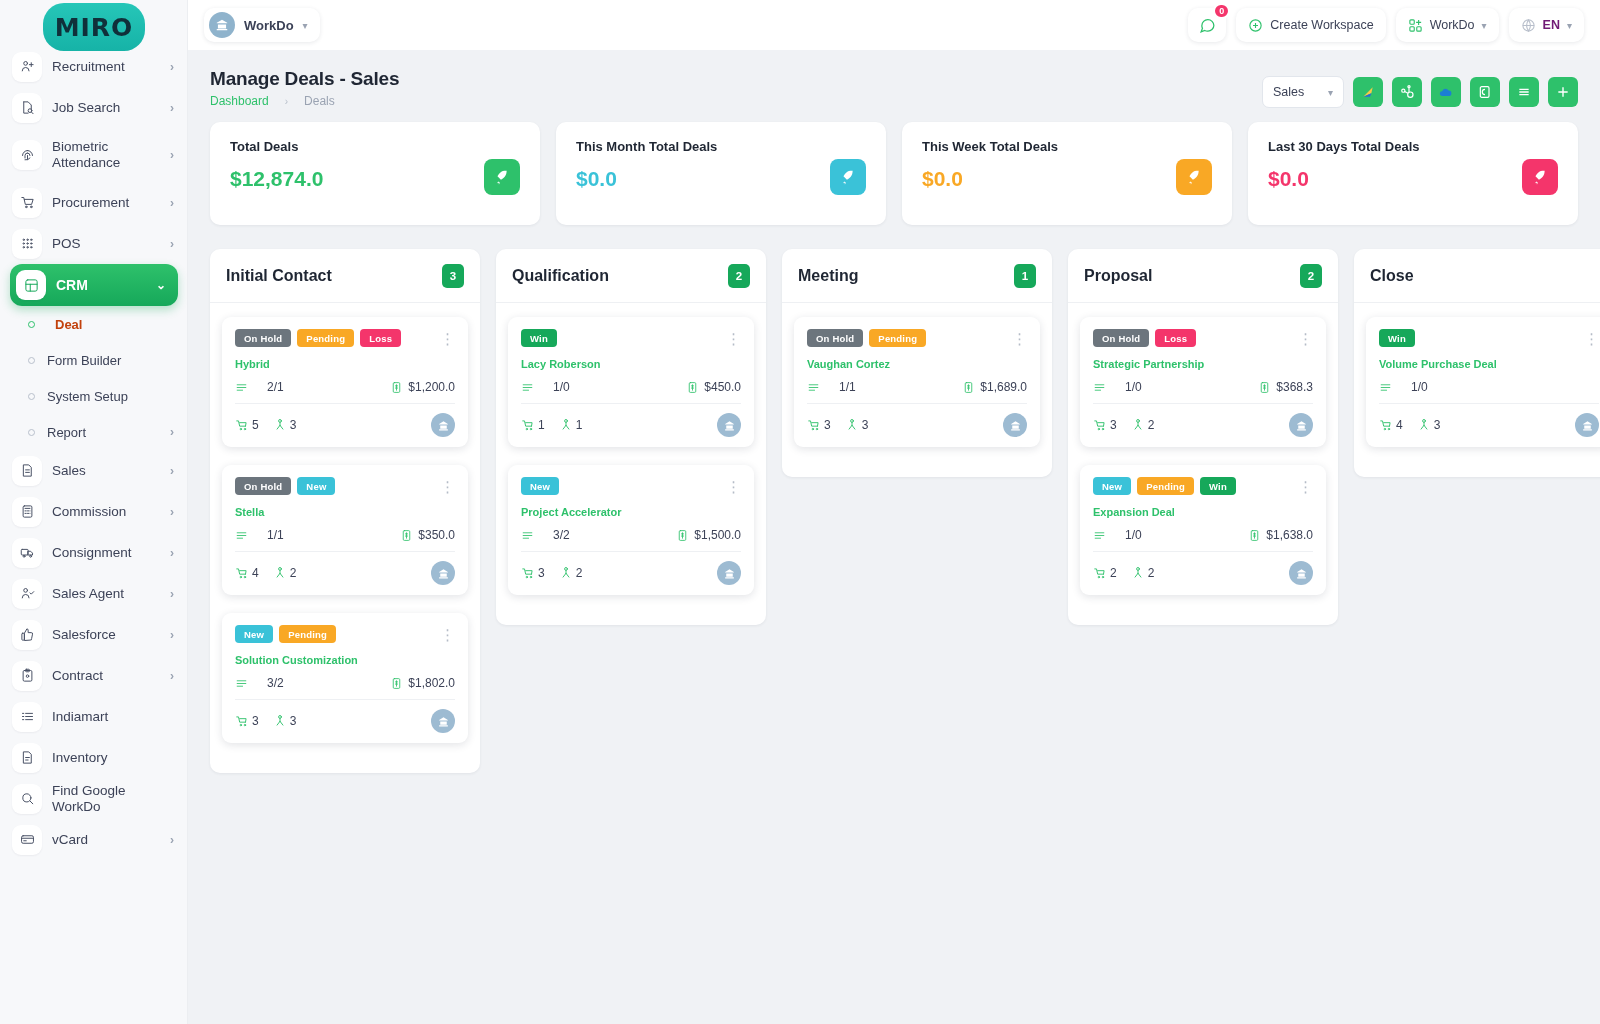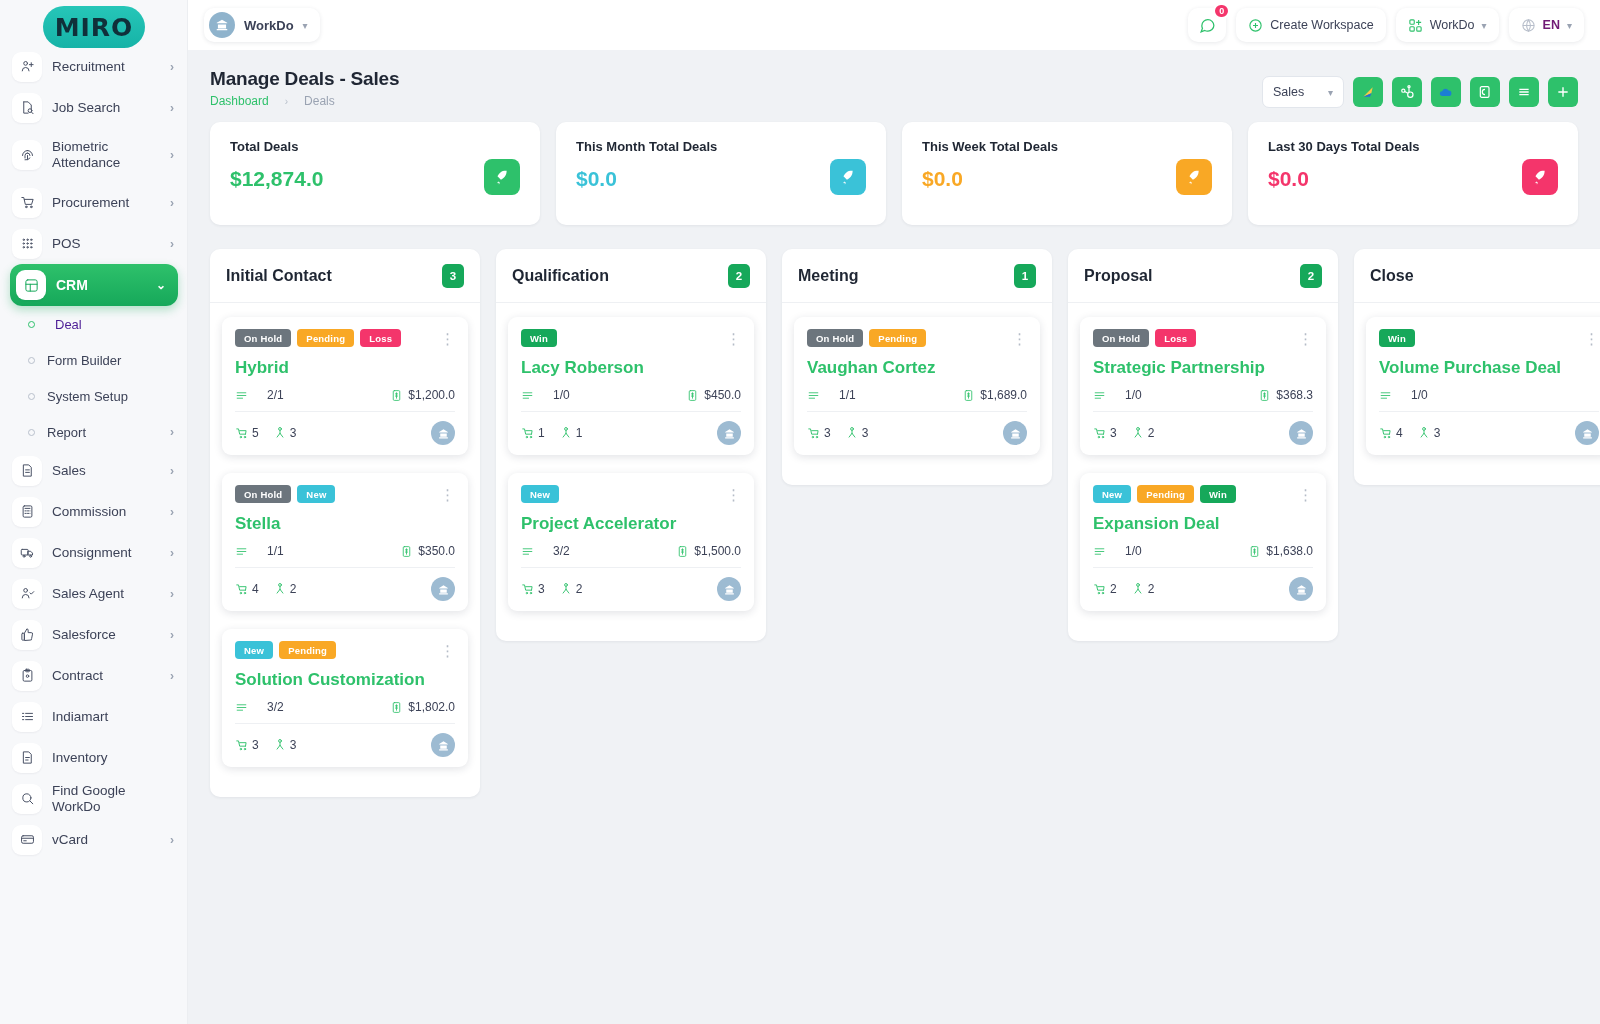--- a/index.html
+++ b/index.html
@@ -19,21 +19,21 @@
     overflow: hidden;
     flex: 0 0 188px;
     border-right: 1px solid #eceef1;
   }
   .logo-wrap {
     position: absolute; top: 2px; left: 0; width: 188px; height: 50px;
     display: flex; align-items: center; justify-content: center;
     background: #f7f8fa; z-index: 5;
   }
   .logo {
-    width: 102px; height: 42px; border-radius: 21px;
+    width: 102px; height: 48px; border-radius: 21px;
     background: linear-gradient(180deg,#26c6b8 0%,#16b3a7 100%);
     display: flex; align-items: center; justify-content: center;
     color: #10303a; font-size: 25px; font-weight: 700; letter-spacing: 1px;
     font-family: "DejaVu Sans", sans-serif;
   }
   .nav { position: absolute; top: 46px; left: 0; width: 188px; }
   .nav-item {
     display: flex; align-items: center; gap: 10px;
     height: 41px; padding: 0 14px 0 12px;
     color: #3c4257; font-size: 13.5px; cursor: pointer;
@@ -57,21 +57,21 @@
   .nav-item.active .ico svg { stroke:#16a85a; }
   .nav-item.active .lbl { font-weight: 700; font-size: 14px; }
   .nav-item.active .chev { color:#fff; }
   .sub-item {
     display:flex; align-items:center; gap:12px; height: 36px;
     padding: 0 14px 0 28px; font-size: 13px; color:#3c4257; cursor:pointer;
   }
   .sub-item .dot {
     width:7px; height:7px; border-radius:50%; border:1.4px solid #b9c0cc; flex:0 0 7px;
   }
-  .sub-item.sel { color:#4c1d95; font-weight:400;gap:20px; }
+  .sub-item.sel { color:#c2410c; font-weight:700;gap:20px; }
   .sub-item.sel .dot { border-color:#2ec16b; }
   .sub-item .lbl { flex:1; }
   .sub-item .chev { color:#9aa3b2; font-size:12px; font-weight:700; }
 
   
   .main { flex:1; height:1024px; position:relative; background:#f0f2f5; overflow:hidden; }
 
   .topbar {
     height: 50px; background:#fff; display:flex; align-items:center;
     padding: 0 16px 0 16px; gap:10px;
@@ -169,21 +169,21 @@
   .tag {
     height:18px; border-radius:4px; color:#fff; font-size:9.5px; font-weight:600;
     display:flex; align-items:center; padding:0 9px; letter-spacing:.2px;
   }
   .tag.onhold { background:#6c757d; }
   .tag.pending { background:#f9a825; }
   .tag.loss { background:#f4356b; }
   .tag.win { background:#16a85a; }
   .tag.new { background:#3ac2d8; }
   .kebab { margin-left:auto; color:#b5bcc7; font-size:15px; line-height:1; letter-spacing:0; cursor:pointer; }
-  .card-title { margin-top:11px; font-size:17px; font-weight:700; color:#2ec16b; }
+  .card-title { margin-top:11px; font-size:11px; font-weight:700; color:#2ec16b; }
   .card-row {
     display:flex; align-items:center; margin-top:10px; font-size:12px; color:#3c4257;
   }
   .card-row .left { display:flex; align-items:center; gap:19px; }
   .card-row .right { margin-left:auto; display:flex; align-items:center; gap:5px; }
   .card-row svg { width:13px; height:13px; stroke:#2ec16b; fill:none; stroke-width:1.6; }
   .card-foot {
     display:flex; align-items:center; margin-top:9px; padding-top:9px;
     border-top:1px solid #eef0f3; font-size:12px; color:#3c4257; gap:14px;
   }

